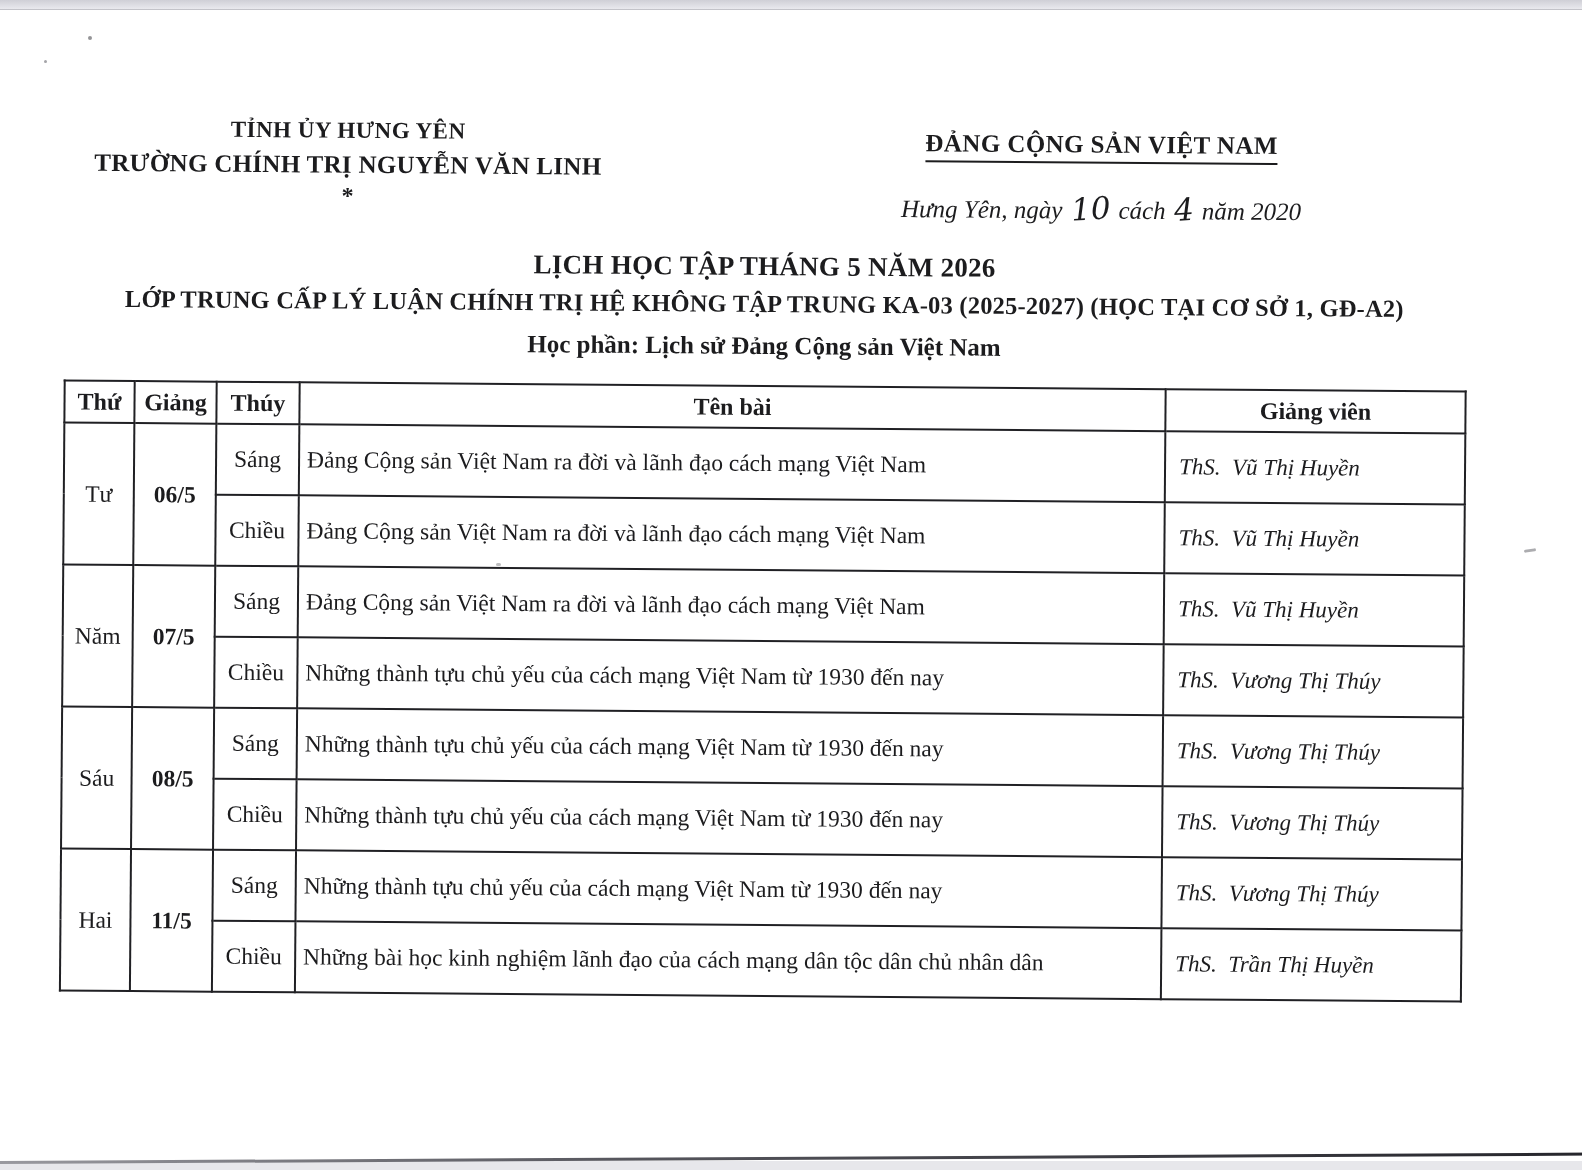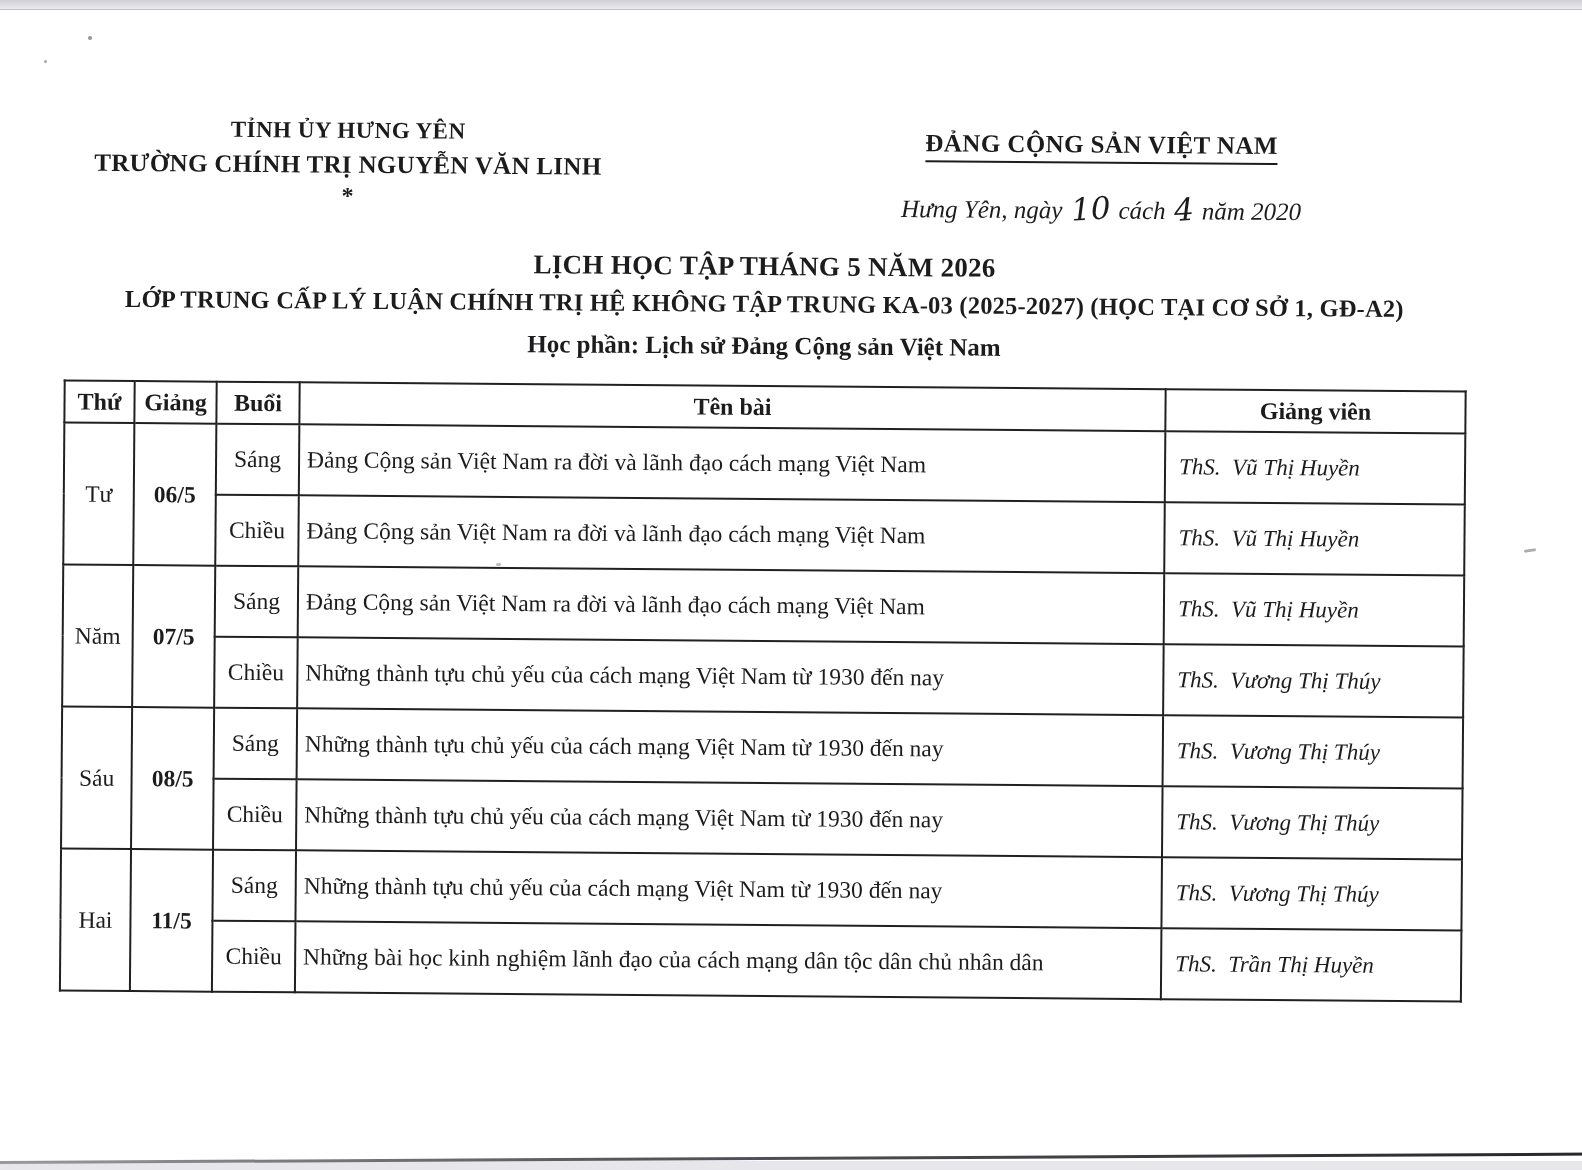--- a/index.html
+++ b/index.html
@@ -114,21 +114,21 @@
       <col style="width:70px">
         <col style="width:82px">
         <col style="width:83px">
         <col style="width:866px">
         <col style="width:300px">
     </colgroup>
     <thead>
       <tr>
         <th>Thứ</th>
         <th>Giảng</th>
-        <th>Buổi</th>
+        <th>Thúy</th>
         <th>Tên bài</th>
         <th>Giảng viên</th>
       </tr>
     </thead>
     <tbody>
       <tr>
         <td class="c" rowspan="2">Tư</td>
         <td class="date-cell" rowspan="2">06/5</td>
         <td class="c">Sáng</td>
         <td class="lesson-cell">Đảng Cộng sản Việt Nam ra đời và lãnh đạo cách mạng Việt Nam</td>

